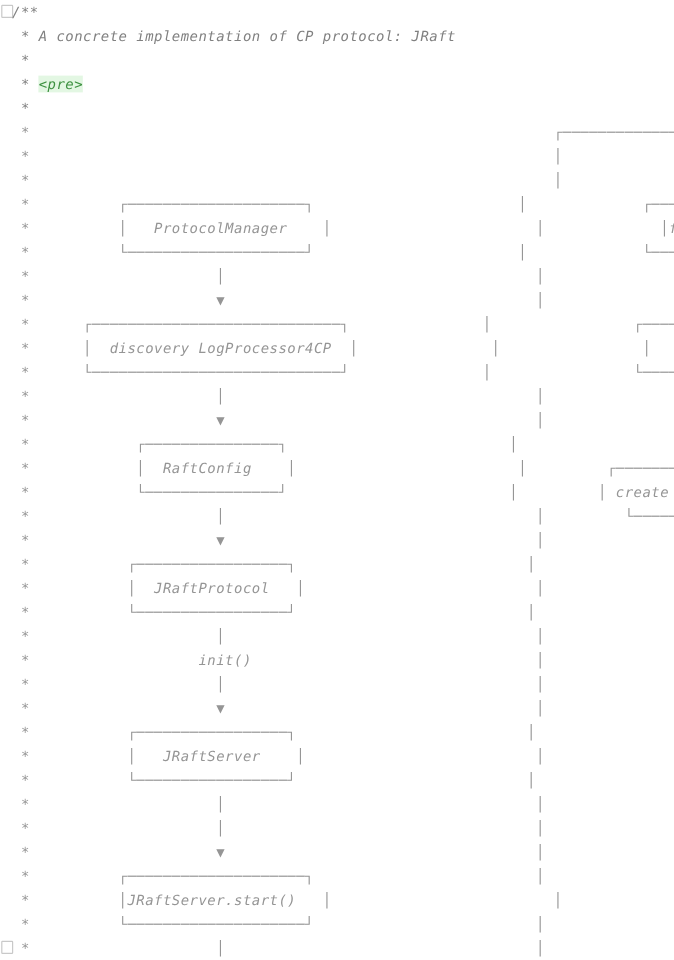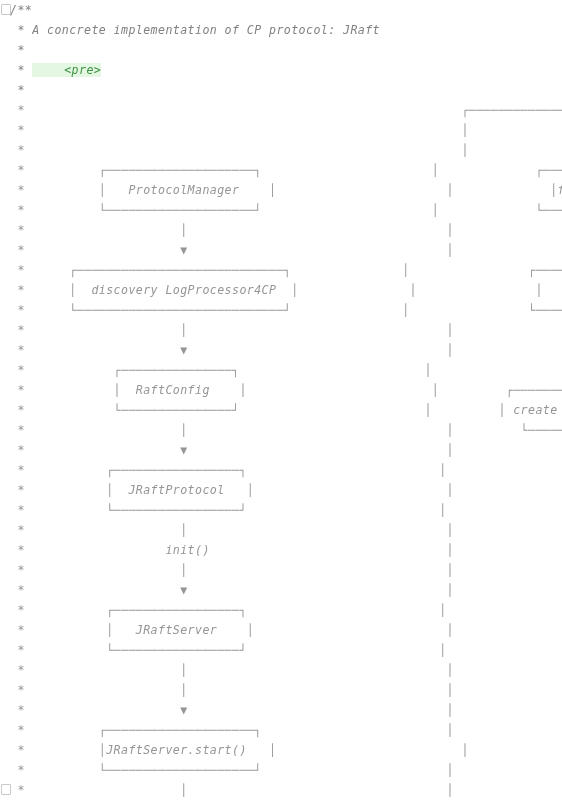--- a/index.html
+++ b/index.html
@@ -56,21 +56,20 @@
 
   .tok-doc {
     color: #808080;
     font-style: italic;
   }
 
   .tok-tag {
     color: #3d9140;
     background: #e3f7e3;
     font-style: italic;
-    padding-left: 32px;
   }
 
   .tok-art {
     color: #959595;
     font-style: italic;
   }
 </style>
 </head>
 <body>
 

